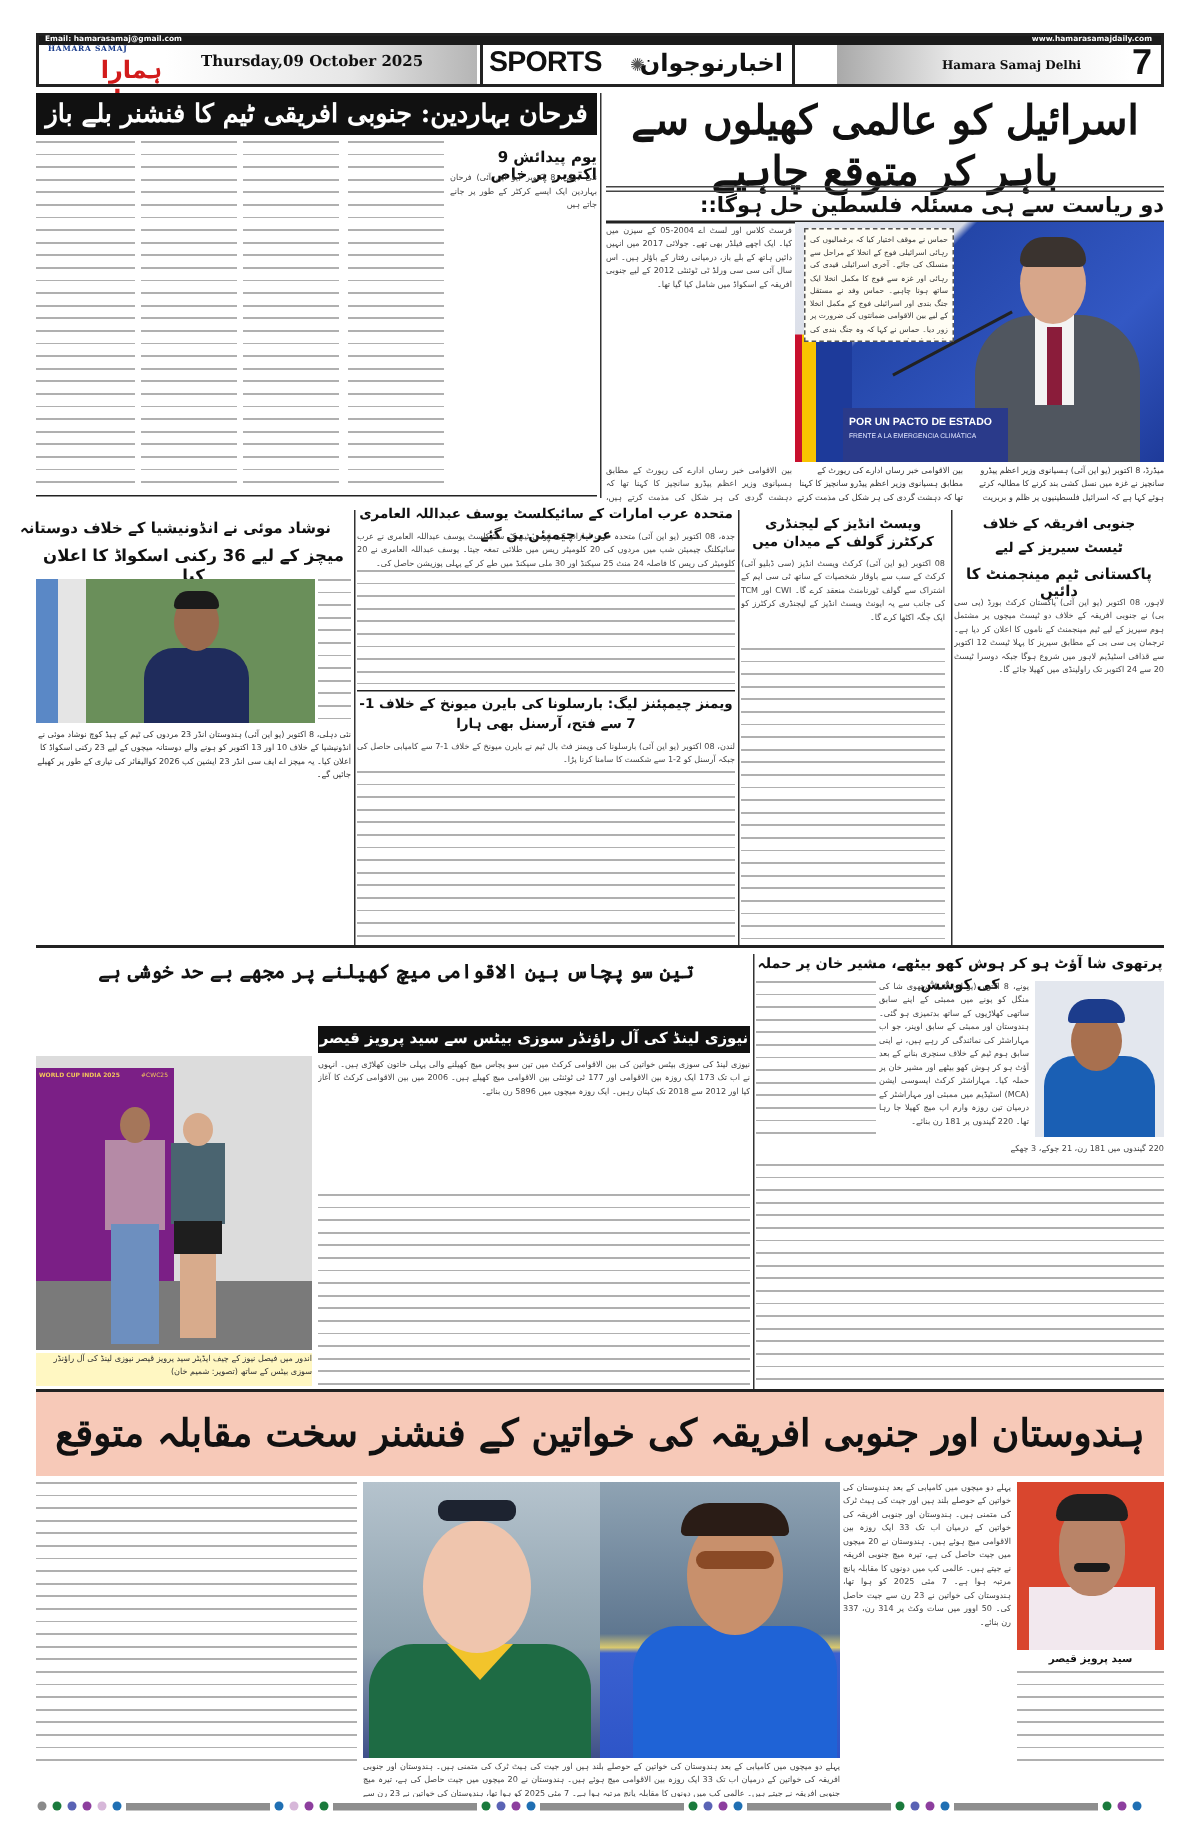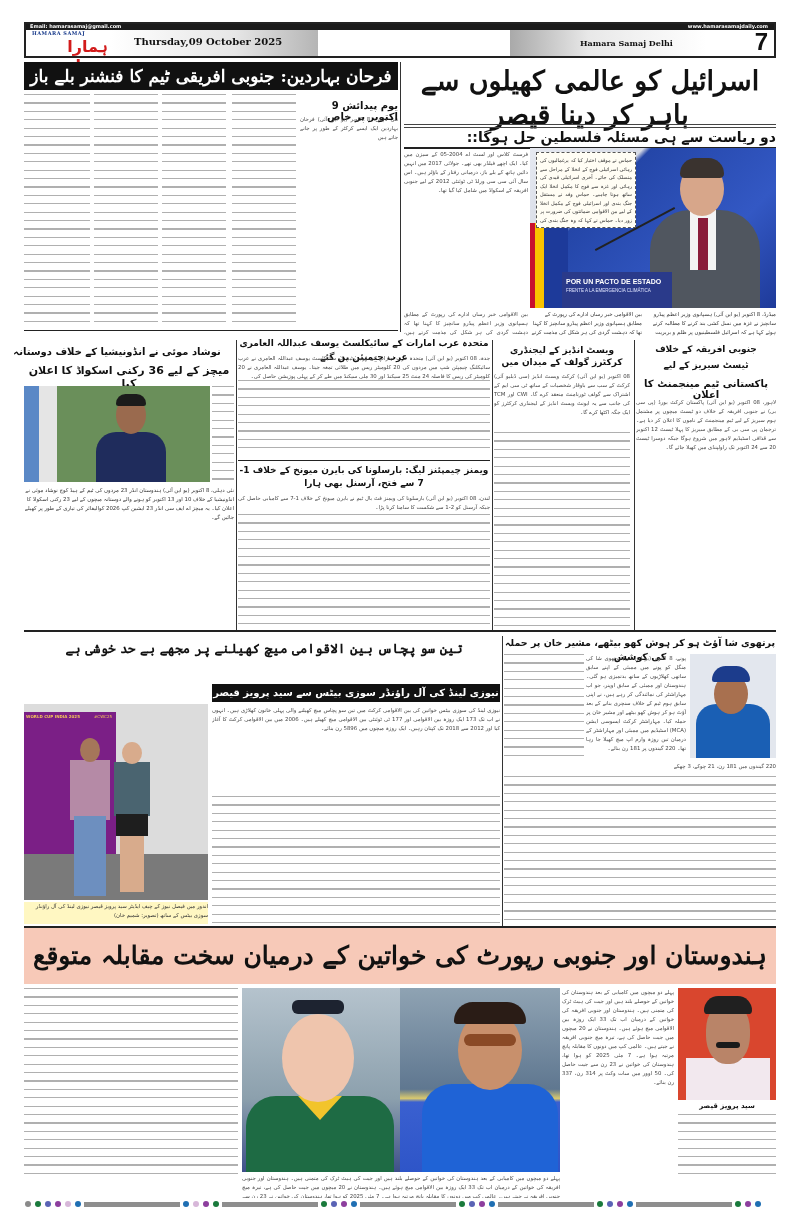--- a/index.html
+++ b/index.html
@@ -13,21 +13,21 @@
   .mh-web { right: 6px; top: -1px; font-size: 5px; color: #fff; font-weight: bold; }
   .mh-logo { left: 2px; top: 6px; width: 80px; height: 26px; }
   .mh-logo-en { left: 4px; top: 0; font-size: 5px; color: #1a3c8c; font-weight: bold; letter-spacing: .5px; font-family: "DejaVu Serif", serif; }
   .mh-logo-ur { left: 4px; top: 7px; font-size: 16px; color: #d21b1b; font-weight: bold; direction: rtl; }
   .mh-date-block { left: 84px; top: 6px; width: 208px; height: 26px; background: linear-gradient(90deg,#fff 0%,#e6e6e6 60%,#b5b5b5 100%); text-align: right; }
   .mh-date { left: 24px; top: 6px; font-size: 10px; font-weight: bold; font-family: "DejaVu Serif", serif; color: #111; }
   .mh-sports-box { left: 294px; top: 6px; width: 210px; height: 26px; border-left: 2px solid #222; border-right: 2px solid #222; background: #fff; }
   .mh-sports { left: 4px; top: 1px; font-size: 19px; font-weight: bold; font-family: "Liberation Sans", sans-serif; color: #111; letter-spacing: -0.5px; }
   .mh-gear { left: 98px; top: 6px; font-size: 12px; color: #555; }
   .mh-akhbar { right: 6px; top: 2px; font-size: 16px; font-weight: bold; direction: rtl; color: #111; }
-  .mh-city-block { left: 484px; top: 6px; width: 196px; height: 26px; background: linear-gradient(90deg,#a9a9a9 0%,#e8e8e8 40%,#fff 100%); }
+  .mh-city-block { left: 532px; top: 6px; width: 196px; height: 26px; background: linear-gradient(90deg,#a9a9a9 0%,#e8e8e8 40%,#fff 100%); }
   .mh-city { left: 70px; top: 8px; font-size: 8px; font-weight: bold; font-family: "DejaVu Serif", serif; color: #111; }
   .mh-page { right: 6px; top: 4px; font-size: 24px; font-weight: bold; color: #111; font-family: "Liberation Sans", sans-serif; }
 
   
   .col-text { font-size: 5.4px; line-height: 9px; color: #444; direction: rtl; text-align: justify; overflow: hidden; }
   .lines { background: repeating-linear-gradient(180deg, #6f6f6f 0px, #6f6f6f 1.2px, transparent 1.2px, transparent 8.4px); opacity: .55; }
   .rule { background: #222; }
 
   
   .hl-black-band { background: #111; color: #fff; direction: rtl; text-align: center; font-weight: bold; }
@@ -49,27 +49,32 @@
     <span class="abs mh-email">Email: hamarasamaj@gmail.com</span>
     <span class="abs mh-web">www.hamarasamajdaily.com</span>
   </div>
   <div class="abs mh-logo">
     <span class="abs mh-logo-en">HAMARA SAMAJ</span>
     <span class="abs mh-logo-ur">ہمارا سماج</span>
   </div>
   <div class="abs mh-date-block">
     <span class="abs mh-date">Thursday,09 October 2025</span>
   </div>
+  <div class="abs mh-sports-box">
+    <span class="abs mh-sports">SPORTS</span>
+    <span class="abs mh-gear">✺</span>
+    <span class="abs mh-akhbar">اخبارنوجوان</span>
+  </div>
   <div class="abs mh-city-block">
     <span class="abs mh-city">Hamara Samaj Delhi</span>
   </div>
   <span class="abs mh-page">7</span>
 </div>
 
-<div class="abs hl" style="left:404px; top:64px; width:372px; font-size:27px; line-height:34px; font-family:'DejaVu Serif',serif;">اسرائیل کو عالمی کھیلوں سے باہر کر دینا قیصر</div>
+<div class="abs hl" style="left:404px; top:64px; width:372px; font-size:27px; line-height:34px; font-family:'DejaVu Serif',serif;">اسرائیل کو عالمی کھیلوں سے باہر کر متوقع چاہیے</div>
 <div class="abs" style="left:404px; top:124px; width:372px; height:4px; border-top:1px solid #444; border-bottom:1px solid #444;"></div>
 <div class="abs subhl" style="left:404px; top:128px; width:372px; font-size:14px; line-height:18px; text-align:right;">دو ریاست سے ہی مسئلہ فلسطین حل ہوگا:: ہسپانوی وزیر اعظم</div>
 <div class="abs rule" style="left:404px; top:147px; width:372px; height:1.5px;"></div>
 
 <div class="abs photo" style="left:530px; top:148px; width:246px; height:160px; background:linear-gradient(135deg,#e6e9f0 0%,#d7dbe6 28%,#2446a8 30%,#3358c4 70%,#1e3a99 100%);">
   <div class="abs" style="left:0; top:75px; width:14px; height:85px; background:linear-gradient(90deg,#c8102e 0 35%,#f9c300 35% 100%);"></div>
   <div class="abs" style="left:14px; top:78px; width:24px; height:82px; background:#1d3a9a;"></div>
   <div class="abs" style="left:120px; top:62px; width:110px; height:98px; background:#50565f; border-radius:40px 40px 0 0;"></div>
   <div class="abs" style="left:160px; top:62px; width:26px; height:60px; background:#f3f3f3;"></div>
   <div class="abs" style="left:168px; top:70px; width:10px; height:52px; background:#8a1c3a;"></div>
@@ -121,21 +126,21 @@
 <div class="abs lines" style="left:238px; top:514px; width:252px; height:112px;"></div>
 <div class="abs" style="left:492px; top:340px; width:1px; height:290px; background:#333;"></div>
 
 <div class="abs hl" style="left:494px; top:344px; width:136px; font-size:9px; line-height:12px;">ویسٹ انڈیز کے لیجنڈری کرکٹرز گولف کے میدان میں</div>
 <div class="abs col-text" style="left:494px; top:372px; width:136px; height:60px;">08 اکتوبر (یو این آئی) کرکٹ ویسٹ انڈیز (سی ڈبلیو آئی) کرکٹ کے سب سے باوقار شخصیات کے ساتھ ٹی سی ایم کے اشتراک سے گولف ٹورنامنٹ منعقد کرے گا۔ CWI اور TCM کی جانب سے یہ ایونٹ ویسٹ انڈیز کے لیجنڈری کرکٹرز کو ایک جگہ اکٹھا کرے گا۔</div>
 <div class="abs lines" style="left:494px; top:432px; width:136px; height:194px;"></div>
 <div class="abs" style="left:634px; top:340px; width:1px; height:290px; background:#333;"></div>
 
 <div class="abs hl" style="left:636px; top:344px; width:140px; font-size:9px;">جنوبی افریقہ کے خلاف</div>
 <div class="abs hl" style="left:636px; top:360px; width:140px; font-size:9px;">ٹیسٹ سیریز کے لیے</div>
-<div class="abs hl" style="left:636px; top:378px; width:140px; font-size:10px;">پاکستانی ٹیم مینجمنٹ کا اعلان</div>
+<div class="abs hl" style="left:636px; top:378px; width:140px; font-size:10px;">پاکستانی ٹیم مینجمنٹ کا دائیں</div>
 <div class="abs col-text" style="left:636px; top:398px; width:140px; height:228px;">لاہور، 08 اکتوبر (یو این آئی) پاکستان کرکٹ بورڈ (پی سی بی) نے جنوبی افریقہ کے خلاف دو ٹیسٹ میچوں پر مشتمل ہوم سیریز کے لیے ٹیم مینجمنٹ کے ناموں کا اعلان کر دیا ہے۔ ترجمان پی سی بی کے مطابق سیریز کا پہلا ٹیسٹ 12 اکتوبر سے قذافی اسٹیڈیم لاہور میں شروع ہوگا جبکہ دوسرا ٹیسٹ 20 سے 24 اکتوبر تک راولپنڈی میں کھیلا جائے گا۔</div>
 
 <div class="abs rule" style="left:24px; top:630px; width:752px; height:1.5px;"></div>
 
 <div class="abs hl" style="left:24px; top:636px; width:480px; font-size:13px; line-height:26px; font-family:'DejaVu Serif',serif;">تین سو پچاس بین الاقوامی میچ کھیلنے پر مجھے بے حد خوشی ہے</div>
 <div class="abs hl-black-band" style="left:212px; top:684px; width:288px; height:18px; font-size:10px; line-height:18px;">نیوزی لینڈ کی آل راؤنڈر سوزی بیٹس سے سید پرویز قیصر کی گفتگو</div>
 <div class="abs photo" style="left:24px; top:704px; width:184px; height:196px; background:#dcdcdc;">
   <div class="abs" style="left:0; top:8px; width:92px; height:150px; background:#7b1f86;">
     <div style="position:absolute; left:2px; top:2px; font-size:4px; color:#f3c55b; font-weight:bold;">WORLD CUP INDIA 2025</div>
     <div style="position:absolute; left:70px; top:2px; font-size:4px; color:#f3c55b;">#CWC25</div>
@@ -160,21 +165,21 @@
   <div class="abs" style="left:6px; top:50px; width:74px; height:54px; background:#1a5fb4; border-radius:20px 20px 0 0;"></div>
   <div class="abs" style="left:24px; top:20px; width:34px; height:40px; border-radius:50%; background:#a8704f;"></div>
   <div class="abs" style="left:22px; top:12px; width:38px; height:16px; border-radius:18px 18px 3px 3px; background:#1c3c8c;"></div>
 </div>
 <div class="abs col-text" style="left:504px; top:762px; width:272px; height:12px;">220 گیندوں میں 181 رن، 21 چوکے، 3 چھکے</div>
 <div class="abs lines" style="left:504px; top:654px; width:80px; height:104px;"></div>
 <div class="abs lines" style="left:504px; top:776px; width:272px; height:148px;"></div>
 
 <div class="abs rule" style="left:24px; top:926px; width:752px; height:1.5px;"></div>
 
-<div class="abs hl" style="left:24px; top:928px; width:752px; height:56px; font-size:25px; line-height:56px; background:#f7c9b8; font-family:'DejaVu Serif',serif;">ہندوستان اور جنوبی رپورٹ کی خواتین کے درمیان سخت مقابلہ متوقع</div>
+<div class="abs hl" style="left:24px; top:928px; width:752px; height:56px; font-size:25px; line-height:56px; background:#f7c9b8; font-family:'DejaVu Serif',serif;">ہندوستان اور جنوبی افریقہ کی خواتین کے فنشنر سخت مقابلہ متوقع</div>
 
 <div class="abs photo" style="left:242px; top:988px; width:158px; height:184px; background:linear-gradient(180deg,#b5c3cd 0%,#8ca0ad 60%,#3e4f8a 100%);">
   <div class="abs" style="left:4px; top:108px; width:148px; height:76px; background:#1e6b44; border-radius:30px 30px 0 0;"></div>
   <div class="abs" style="left:56px; top:108px; width:44px; height:24px; background:#f2c42b; clip-path:polygon(0 0,100% 0,50% 100%);"></div>
   <div class="abs" style="left:40px; top:26px; width:72px; height:88px; border-radius:50%; background:#efc5ad;"></div>
   <div class="abs" style="left:50px; top:12px; width:52px; height:14px; border-radius:6px; background:#1d2330;"></div>
 </div>
 <div class="abs photo" style="left:400px; top:988px; width:160px; height:184px; background:linear-gradient(180deg,#8fa3b3 0%,#5f7790 55%,#d9c96f 60%,#3a60d0 62%,#2e55c8 100%);">
   <div class="abs" style="left:22px; top:96px; width:136px; height:88px; background:#1f63d6; border-radius:30px 30px 0 0;"></div>
   <div class="abs" style="left:58px; top:22px; width:64px; height:80px; border-radius:50%; background:#c8906c;"></div>

